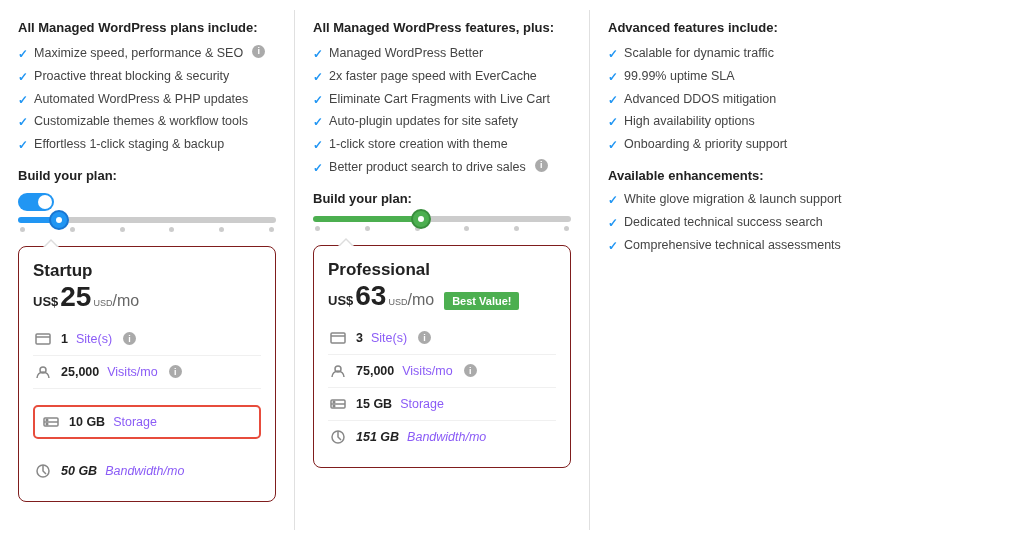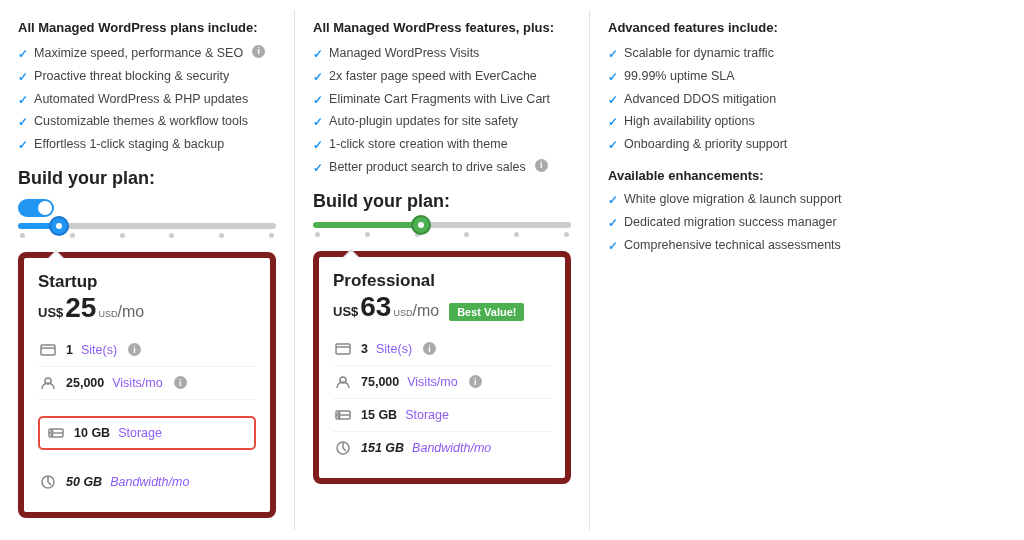--- a/index.html
+++ b/index.html
@@ -61,21 +61,21 @@
       border-radius: 50%;
       background: #aaa;
       color: #fff;
       font-size: 9px;
       font-weight: bold;
       cursor: pointer;
       flex-shrink: 0;
       margin-left: 3px;
     }
     .build-label {
-      font-size: 18px;
+      font-size: 13px;
       font-weight: 700;
       color: #222;
       margin-bottom: 10px;
     }
     
     .slider-container {
       margin-bottom: 14px;
     }
     .slider-track {
       position: relative;
@@ -152,21 +152,21 @@
       width: 14px;
       height: 14px;
       background: #fff;
       border-radius: 50%;
       top: 2px;
       right: 2px;
     }
     
     .plan-card {
       background: #fff;
-      border: 6px solid #7f1d1d;
+      border: 1px solid #7f1d1d;
       border-radius: 8px;
       padding: 14px;
       margin-top: 6px;
       position: relative;
     }
     .plan-card::before {
       content: '';
       position: absolute;
       top: -8px;
       left: 24px;
@@ -377,21 +377,21 @@
             <span class="feature-label"> Bandwidth/mo</span>
           </li>
         </ul>
       </div>
     </div>
     <div class="column">
       <div class="section-title">All Managed WordPress features, plus:</div>
       <ul class="feature-list">
         <li>
           <span class="check-icon">✓</span>
-          <span>Managed WordPress Visits</span>
+          <span>Managed WordPress Better</span>
         </li>
         <li>
           <span class="check-icon">✓</span>
           <span>2x faster page speed with EverCache</span>
         </li>
         <li>
           <span class="check-icon">✓</span>
           <span>Eliminate Cart Fragments with Live Cart</span>
         </li>
         <li>
@@ -503,21 +503,21 @@
         </li>
       </ul>
       <div class="available-enhancements-title">Available enhancements:</div>
       <ul class="feature-list">
         <li>
           <span class="check-icon">✓</span>
           <span>White glove migration &amp; launch support</span>
         </li>
         <li>
           <span class="check-icon">✓</span>
-          <span>Dedicated migration success manager</span>
+          <span>Dedicated technical success search</span>
         </li>
         <li>
           <span class="check-icon">✓</span>
           <span>Comprehensive technical assessments</span>
         </li>
       </ul>
     </div>
   </div>
 
 </body></html>

